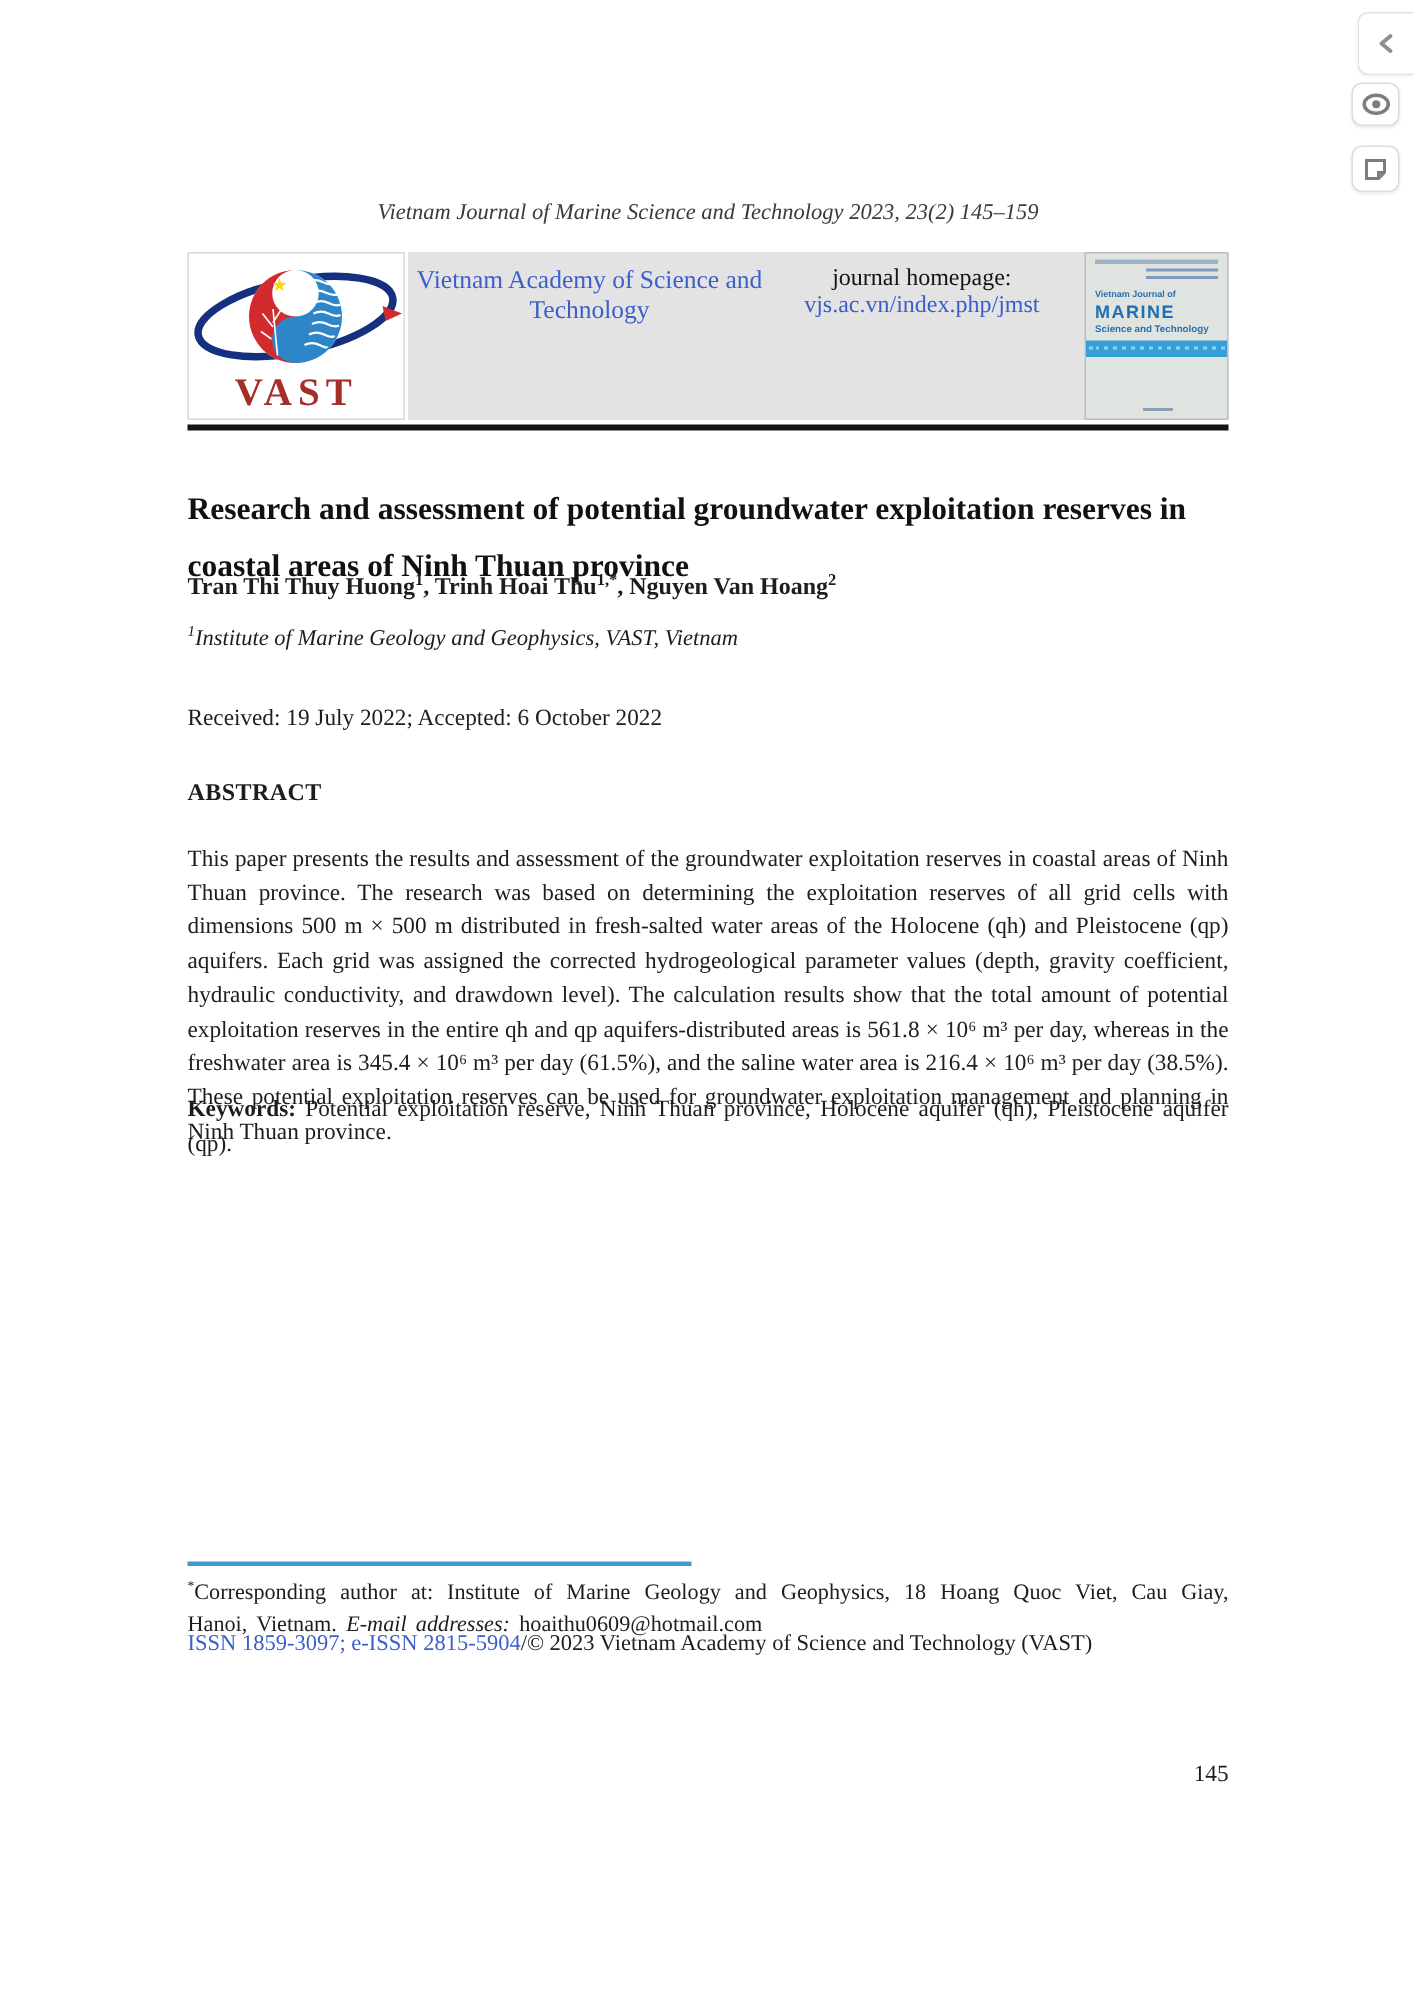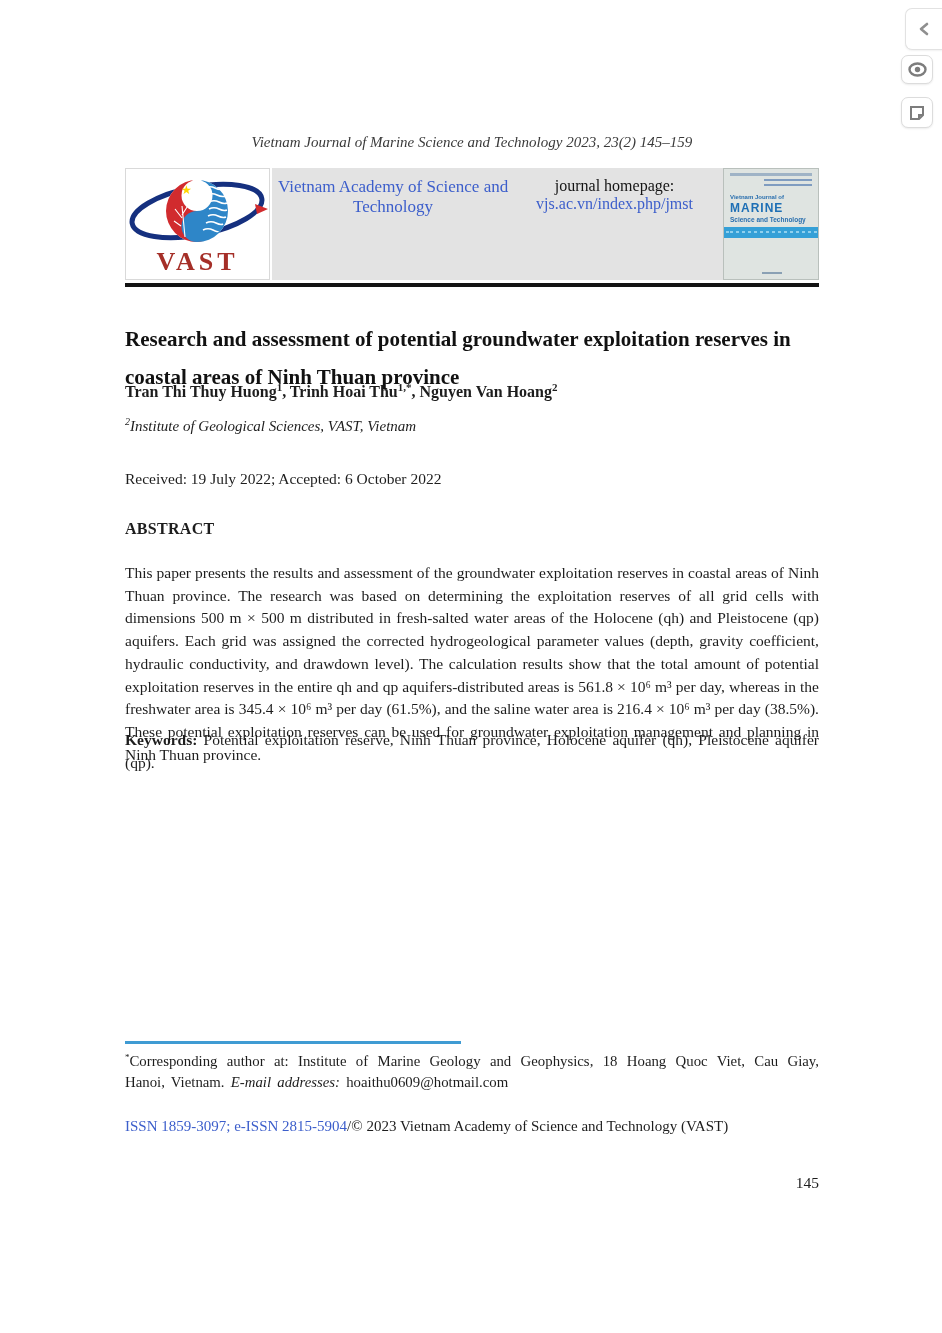--- a/index.html
+++ b/index.html
@@ -46,21 +46,21 @@
   .abs-head{top:520px;font-weight:bold;font-size:16px;letter-spacing:.3px;}
   .abstract{top:562px;font-size:15.5px;line-height:22.7px;text-align:justify;}
   .keywords{top:729px;font-size:15.5px;line-height:22.7px;text-align:justify;}
   .keywords b{font-weight:bold;font-family:Liberation Serif, serif;}
 
   .footnote-rule{top:1041px;width:336px;height:3px;background:#3f9bd3;}
   .footnote{top:1047px;font-size:14.8px;line-height:21px;text-align:justify;word-spacing:2.5px;}
   .footnote sup{font-size:9px;}
   .footnote em{font-style:italic;}
   .doi-line{top:1096px;font-size:15px;}
-  .issn-line{top:1118px;font-size:15px;}
+  .issn-line{top:1088px;font-size:15px;}
   .pagenum{top:1174px;text-align:right;font-size:15.5px;}
 
   
   .collapse-panel{position:absolute;left:905px;top:8px;width:37px;height:40px;background:#fff;
                   border:1px solid #e2e2e2;border-right:none;border-radius:7px 0 0 7px;
                   box-shadow:0 1px 2px rgba(0,0,0,.06);display:flex;align-items:center;justify-content:center;cursor:pointer;}
   .sq-btn{position:absolute;left:901px;width:32px;background:#fff;border:1px solid #dcdcdc;border-radius:7px;
           box-shadow:0 1px 2px rgba(0,0,0,.08);display:flex;align-items:center;justify-content:center;
           box-sizing:border-box;cursor:pointer;}
   .eye-btn{top:55px;height:29px;}
@@ -136,21 +136,21 @@
 
   <div class="content rule-black"></div>
 
   <div class="content title">Research and assessment of potential groundwater exploitation reserves in coastal areas of Ninh Thuan province</div>
 
   <div class="content authors">
     <span>Tran Thi Thuy Huong</span><sup>1</sup><span>, </span><span>Trinh Hoai Thu</span><sup>1,*</sup><span>, </span><span>Nguyen Van Hoang</span><sup>2</sup>
   </div>
 
   <div class="content affils">
-    <div><sup>2</sup><span>Institute of Geological Sciences, VAST, Vietnam</span></div>
+    <div><sup>1</sup><span>Institute of Marine Geology and Geophysics, VAST, Vietnam</span></div>
   </div>
 
   <div class="content received">Received: 19 July 2022; Accepted: 6 October 2022</div>
 
   <div class="content abs-head">ABSTRACT</div>
   <div class="content abstract">This paper presents the results and assessment of the groundwater exploitation reserves in coastal areas of Ninh Thuan province. The research was based on determining the exploitation reserves of all grid cells with dimensions 500 m × 500 m distributed in fresh-salted water areas of the Holocene (qh) and Pleistocene (qp) aquifers. Each grid was assigned the corrected hydrogeological parameter values (depth, gravity coefficient, hydraulic conductivity, and drawdown level). The calculation results show that the total amount of potential exploitation reserves in the entire qh and qp aquifers-distributed areas is 561.8 × 10⁶ m³ per day, whereas in the freshwater area is 345.4 × 10⁶ m³ per day (61.5%), and the saline water area is 216.4 × 10⁶ m³ per day (38.5%). These potential exploitation reserves can be used for groundwater exploitation management and planning in Ninh Thuan province.</div>
 
   <div class="content keywords">
     <b>Keywords:</b><span> Potential exploitation reserve, Ninh Thuan province, Holocene aquifer (qh), Pleistocene aquifer (qp).</span>
   </div>

